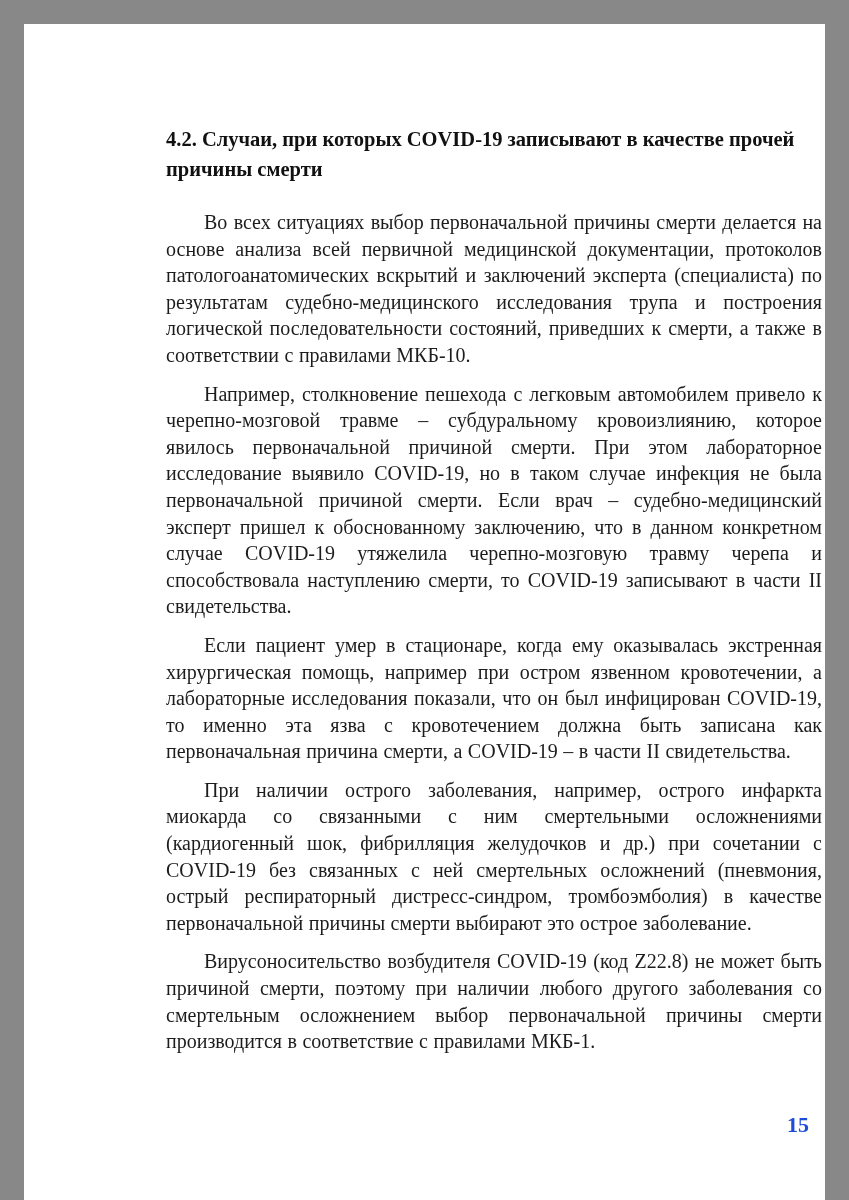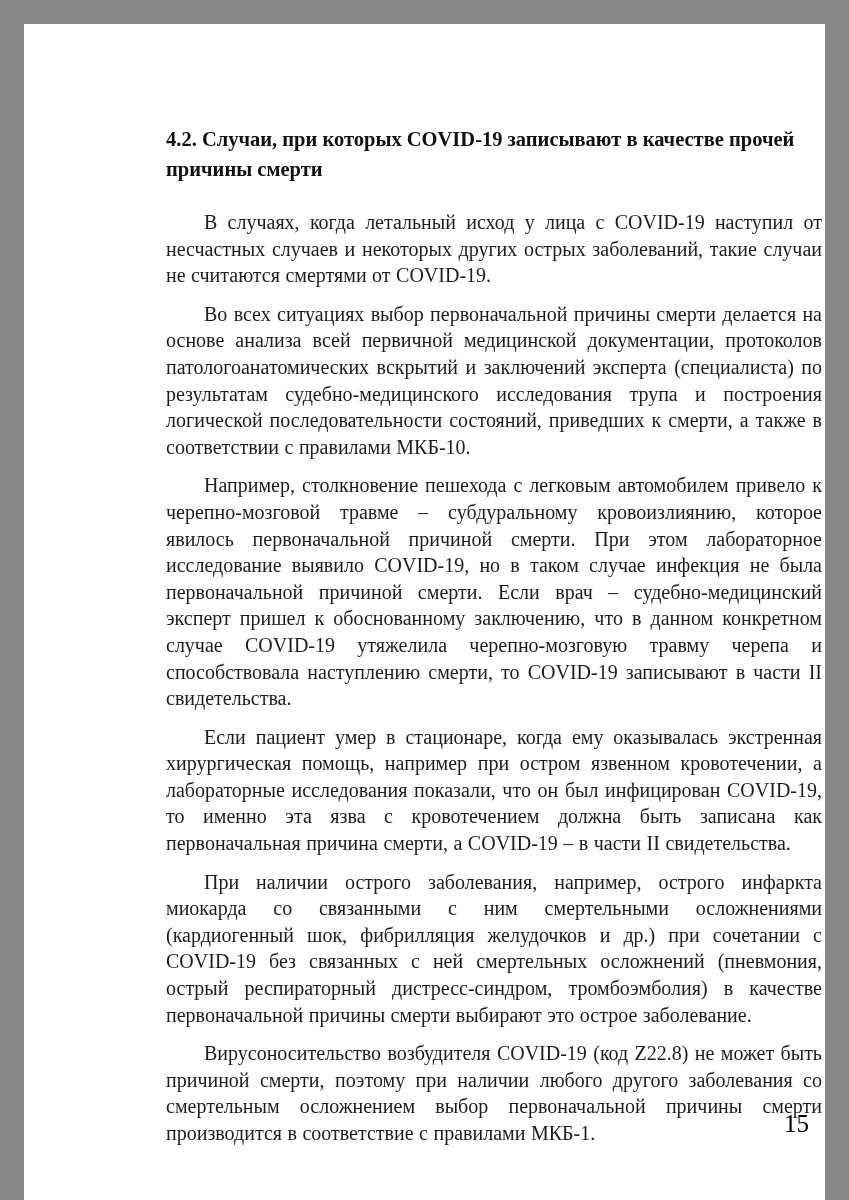--- a/index.html
+++ b/index.html
@@ -41,32 +41,32 @@
     text-align: justify;
     text-indent: 38px;
     color: #1c1c1c;
     word-spacing: 0.5px;
   }
 
   .page-number {
     position: absolute;
     right: 52px;
     bottom: 74px;
-    font-size: 25px;
-    color: #000000;
+    font-size: 22px;
+    color: #1d4ed8;
+    font-weight: bold;
   }
 </style>
 </head>
 <body>
 
 <div class="page">
   <div class="content">
     <div class="doc-heading">4.2. Случаи, при которых COVID-19 записывают в качестве прочей причины смерти</div>
 
-    <p class="doc-paragraph">В случаях, когда летальный исход у лица с COVID-19 наступил от несчастных случаев и некоторых других острых заболеваний, такие случаи не считаются смертями от COVID-19.</p>
     <p class="doc-paragraph">Во всех ситуациях выбор первоначальной причины смерти делается на основе анализа всей первичной медицинской документации, протоколов патологоанатомических вскрытий и заключений эксперта (специалиста) по результатам судебно-медицинского исследования трупа и построения логической последовательности состояний, приведших к смерти, а также в соответствии с правилами МКБ-10.</p>
     <p class="doc-paragraph">Например, столкновение пешехода с легковым автомобилем привело к черепно-мозговой травме – субдуральному кровоизлиянию, которое явилось первоначальной причиной смерти. При этом лабораторное исследование выявило COVID-19, но в таком случае инфекция не была первоначальной причиной смерти. Если врач – судебно-медицинский эксперт пришел к обоснованному заключению, что в данном конкретном случае COVID-19 утяжелила черепно-мозговую травму черепа и способствовала наступлению смерти, то COVID-19 записывают в части II свидетельства.</p>
     <p class="doc-paragraph">Если пациент умер в стационаре, когда ему оказывалась экстренная хирургическая помощь, например при остром язвенном кровотечении, а лабораторные исследования показали, что он был инфицирован COVID-19, то именно эта язва с кровотечением должна быть записана как первоначальная причина смерти, а COVID-19 – в части II свидетельства.</p>
     <p class="doc-paragraph">При наличии острого заболевания, например, острого инфаркта миокарда со связанными с ним смертельными осложнениями (кардиогенный шок, фибрилляция желудочков и др.) при сочетании с COVID-19 без связанных с ней смертельных осложнений (пневмония, острый респираторный дистресс-синдром, тромбоэмболия) в качестве первоначальной причины смерти выбирают это острое заболевание.</p>
     <p class="doc-paragraph">Вирусоносительство возбудителя COVID-19 (код Z22.8) не может быть причиной смерти, поэтому при наличии любого другого заболевания со смертельным осложнением выбор первоначальной причины смерти производится в соответствие с правилами МКБ-1.</p>
   </div>
 
   <div class="page-number">15</div>
 </div>
 

